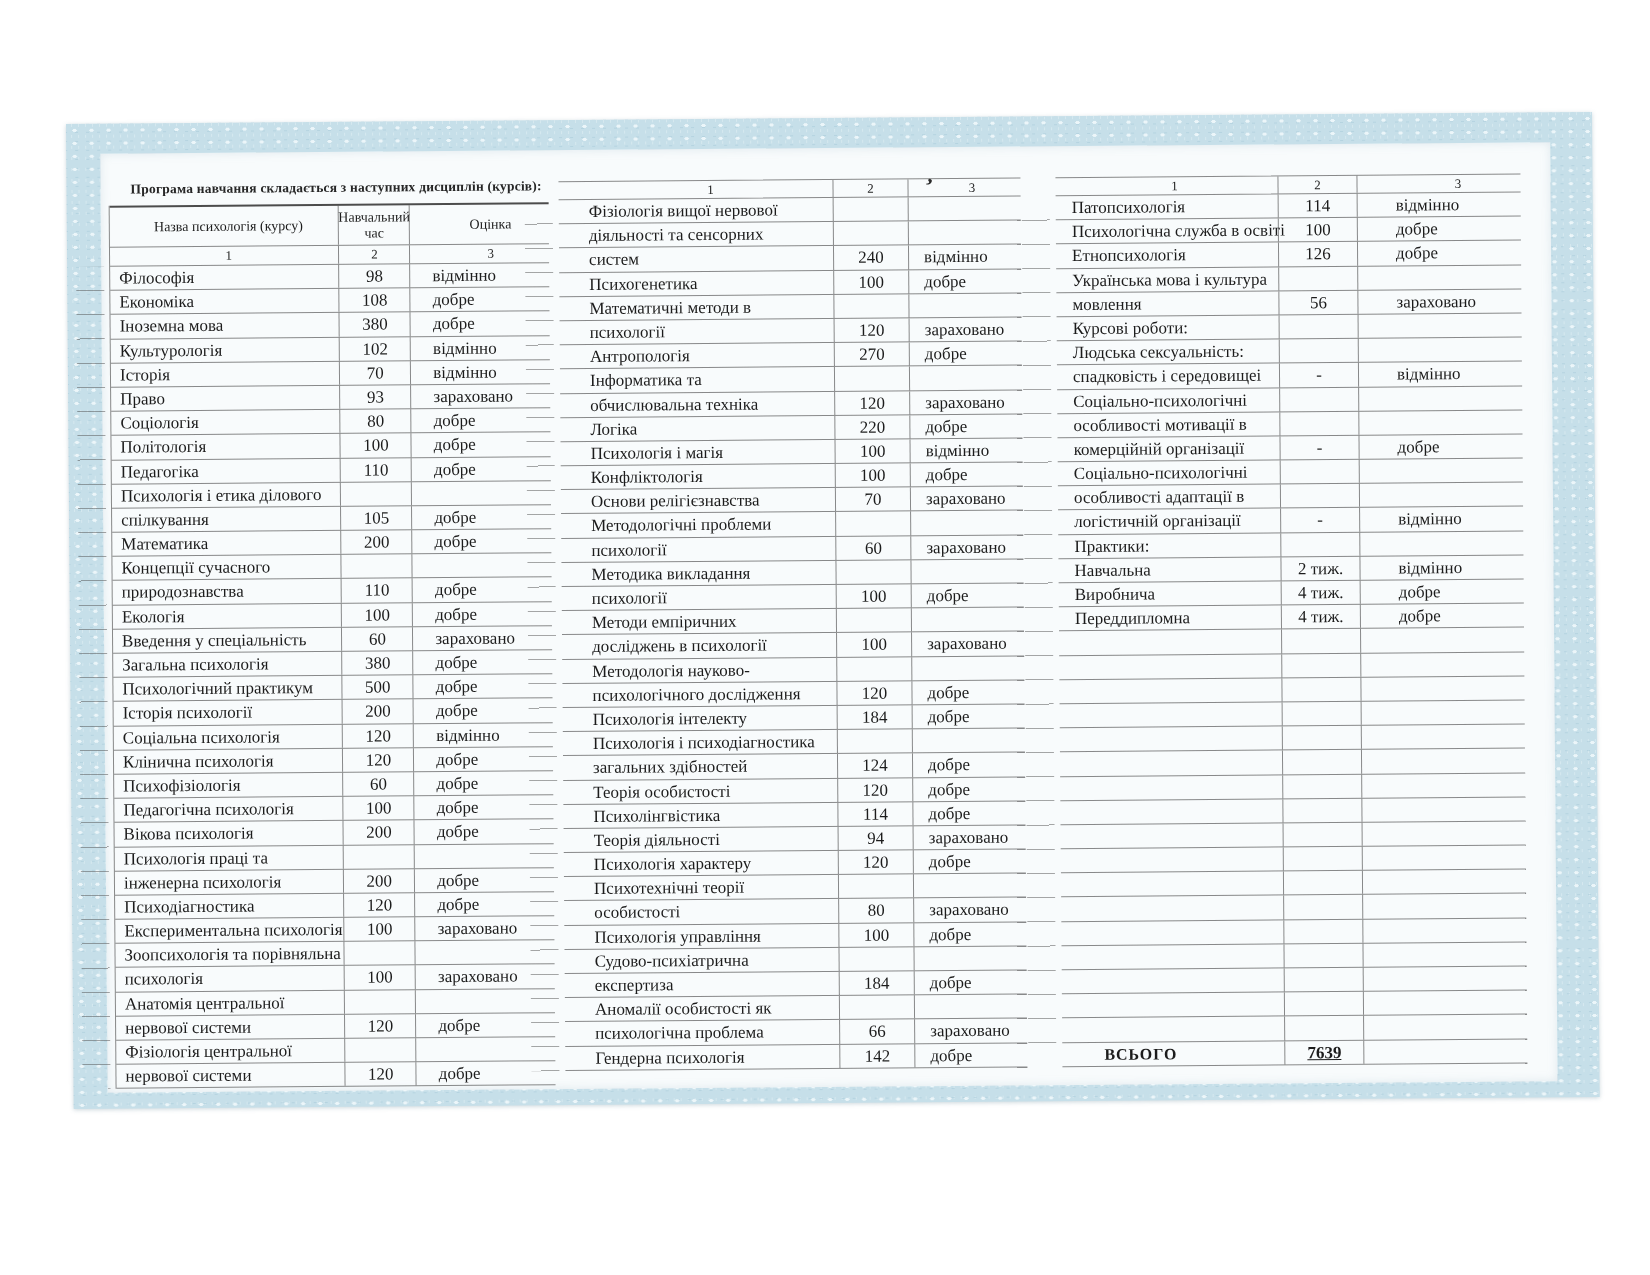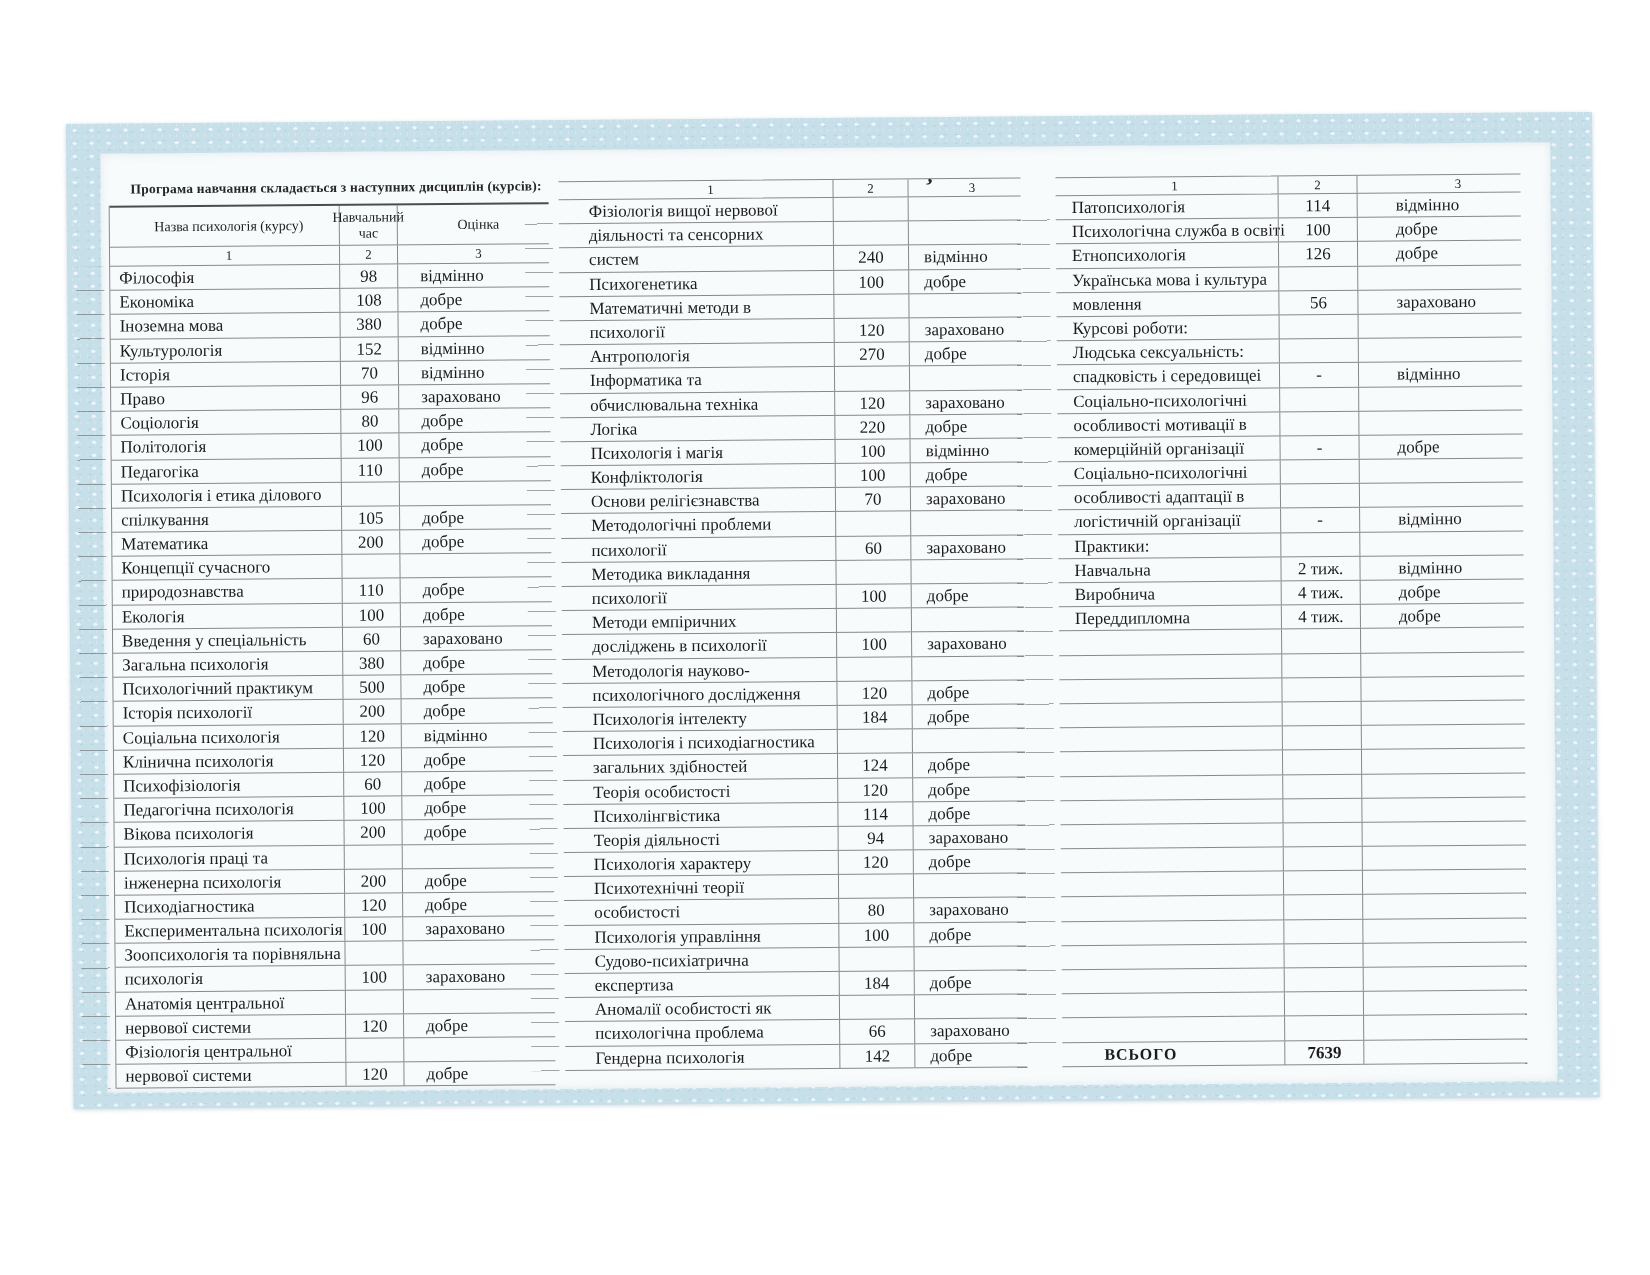--- a/index.html
+++ b/index.html
@@ -60,33 +60,33 @@
   .rows::before{
     content:"";position:absolute;left:-34px;top:0;width:28px;height:100%;
     background:repeating-linear-gradient(to bottom,
       transparent 0 23.2px, rgba(80,80,80,0.5) 23.2px 24.2px);
   }
   .trow{display:flex;height:var(--pitch);line-height:23px;border-bottom:1px solid var(--line);box-sizing:border-box;}
   .cell{box-sizing:border-box;white-space:nowrap;overflow:visible;}
 
   
   .t-left .c-name {width:230px;padding-left:9px;border-right:1px solid var(--line);}
-  .t-left .c-hours{width:58px;text-align:center;border-right:1px solid var(--line);}
+  .t-left .c-hours{width:71px;text-align:center;border-right:1px solid var(--line);}
   .t-left .c-grade{width:139px;padding-left:22px;}
   
   .t-mid .c-name {width:275px;padding-left:30px;border-right:1px solid var(--line);}
   .t-mid .c-hours{width:75px;text-align:center;border-right:1px solid var(--line);}
   .t-mid .c-grade{width:112px;padding-left:15px;}
   
   .t-right .c-name {width:223px;padding-left:16px;border-right:1px solid var(--line);}
   .t-right .c-hours{width:79px;text-align:center;border-right:1px solid var(--line);}
   .t-right .c-grade{width:163px;padding-left:38px;}
 
   .total-row .c-name{font-weight:bold;padding-left:42px;letter-spacing:1px;font-size:16px;line-height:24px;}
-  .total-row .c-hours{font-weight:bold;}
+  .total-row .c-hours{font-weight:bold;text-decoration:underline;}
 </style>
 </head>
 <body>
 
 <div class="document">
   <div class="page">
 
     <div class="artifact">’</div>
 
     <div class="col col1">
@@ -120,31 +120,31 @@
               <div class="cell c-hours">108</div>
               <div class="cell c-grade">добре</div>
             </div>
             <div class="trow">
               <div class="cell c-name">Іноземна мова</div>
               <div class="cell c-hours">380</div>
               <div class="cell c-grade">добре</div>
             </div>
             <div class="trow">
               <div class="cell c-name">Культурологія</div>
-              <div class="cell c-hours">152</div>
+              <div class="cell c-hours">102</div>
               <div class="cell c-grade">відмінно</div>
             </div>
             <div class="trow">
               <div class="cell c-name">Історія</div>
               <div class="cell c-hours">70</div>
               <div class="cell c-grade">відмінно</div>
             </div>
             <div class="trow">
               <div class="cell c-name">Право</div>
-              <div class="cell c-hours">96</div>
+              <div class="cell c-hours">93</div>
               <div class="cell c-grade">зараховано</div>
             </div>
             <div class="trow">
               <div class="cell c-name">Соціологія</div>
               <div class="cell c-hours">80</div>
               <div class="cell c-grade">добре</div>
             </div>
             <div class="trow">
               <div class="cell c-name">Політологія</div>
               <div class="cell c-hours">100</div>

